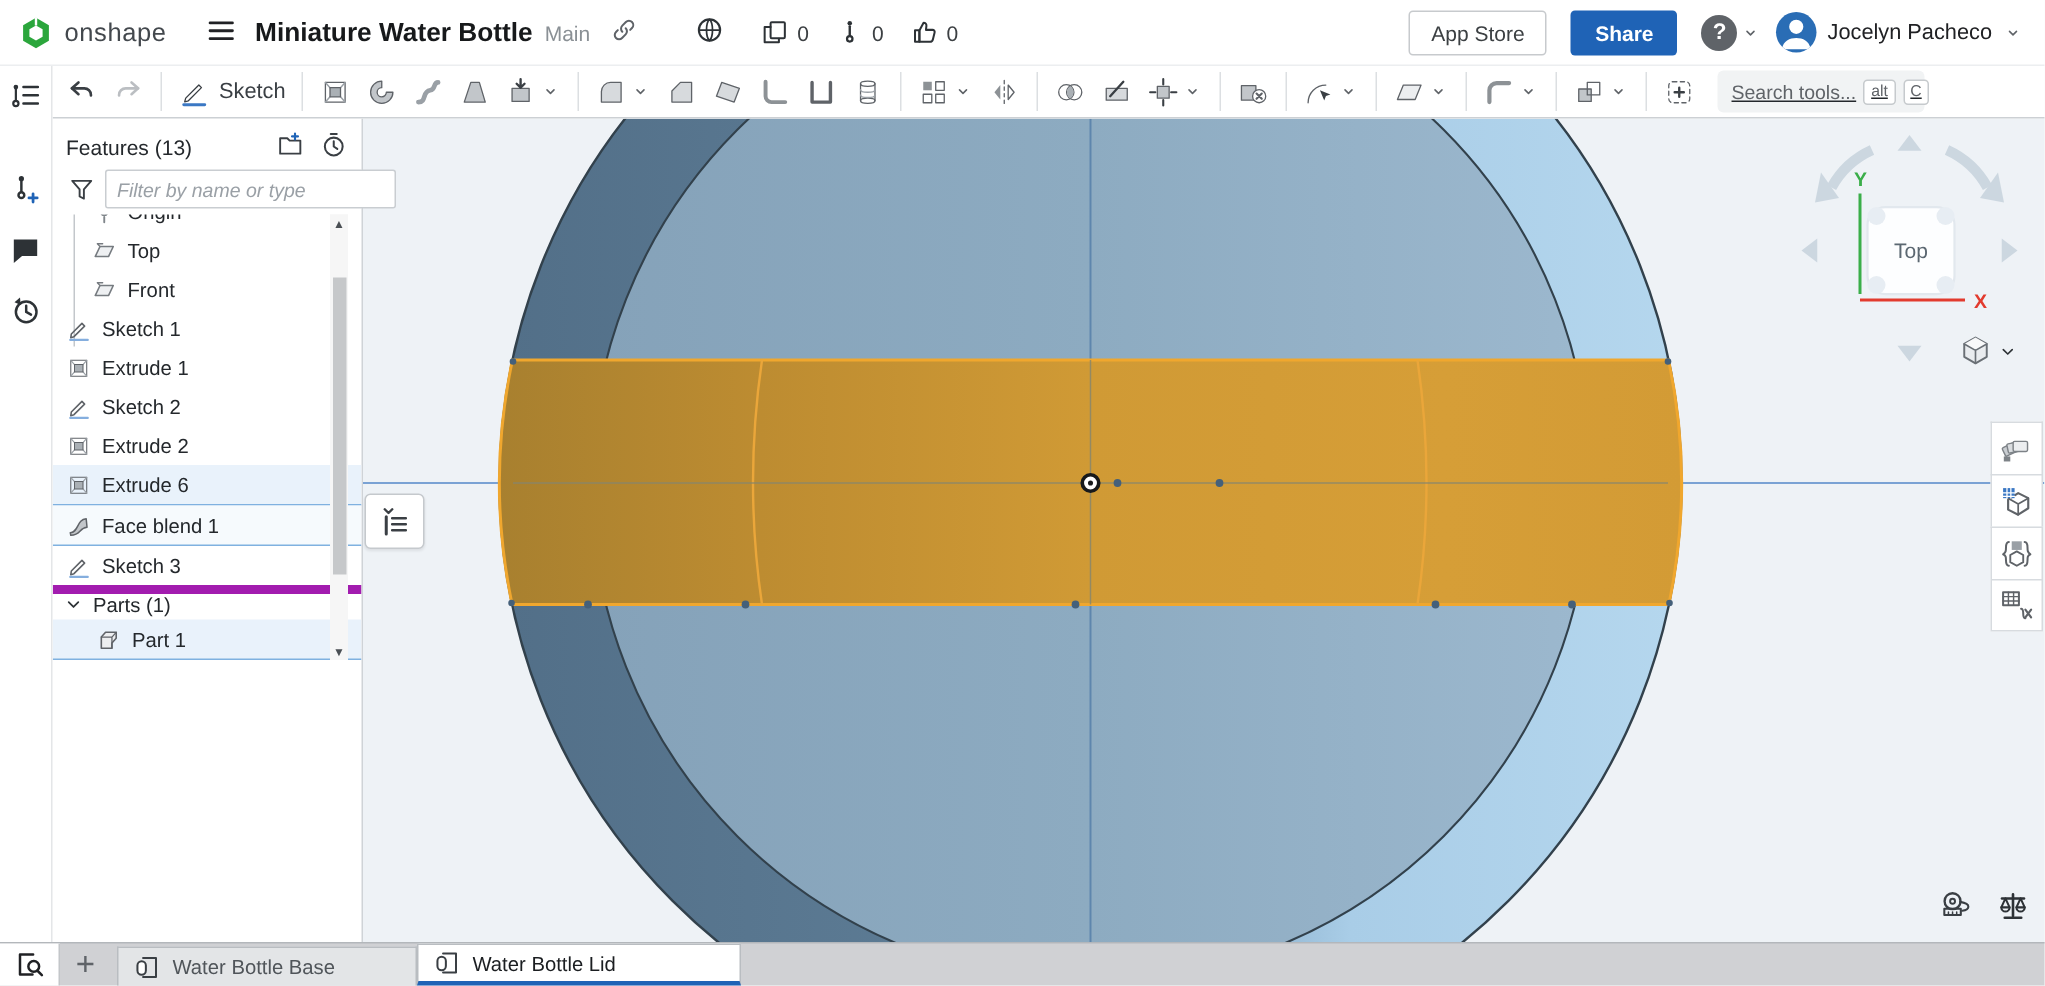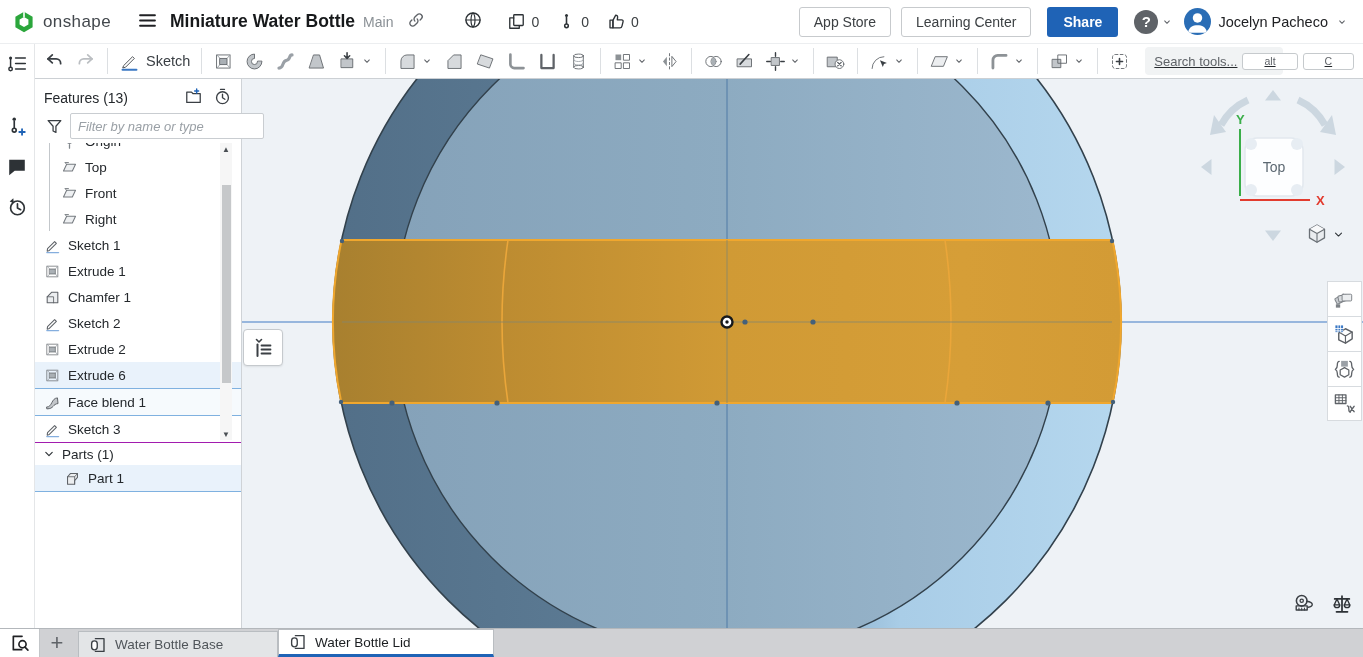--- a/index.html
+++ b/index.html
@@ -40,21 +40,21 @@
   .tgroups { display:flex; align-items:center; height:100%; }
   .tbtn { display:flex; align-items:center; gap:2px; height:30px; padding:0 5px; background:none;
     border:none; border-radius:3px; cursor:pointer; }
   .tbtn.disabled { opacity:.9; }
   .tlabel { font-size:14.5px; color:#3a3f44; padding-left:4px; }
   .tsep { width:1px; height:26px; background:#dcdfe2; margin:0 6px; }
   .tool-search { display:flex; align-items:center; gap:5px; height:28px; margin-left:10px; padding:0 9px;
     background:#f1f3f4; border-radius:4px; width:138px; cursor:text;text-decoration:underline; }
   .tool-search .txt { font-size:13px; color:#5f6368; white-space:nowrap; }
   .kbd { font-size:10.5px; color:#5f6368; background:#fff; border:1px solid #c6cacd; border-radius:3px;
-    padding:0 21px; line-height:15px; }
+    padding:0 4px; line-height:15px; }
 
   
   .left-rail { position:absolute; left:0; top:44px; width:35px; height:584px; background:#fff;
     border-right:1px solid #e4e6e8; display:flex; flex-direction:column; align-items:center; z-index:26; }
   .rbtn { background:none; border:none; cursor:pointer; padding:4px; }
   .rbtn:nth-child(1){ margin-top:5px; }
   .rbtn:nth-child(2){ margin-top:29px; }
   .rbtn:nth-child(3){ margin-top:8px; }
   .rbtn:nth-child(4){ margin-top:7px; }
 
@@ -70,22 +70,22 @@
     font-size:13px; font-style:italic; color:#3c4043; font-family:inherit; background:#fff; }
   .filter-input::placeholder { color:#9aa0a6; font-style:italic; }
   .flist { position:absolute; left:0; top:64px; width:100%; bottom:0; overflow:hidden; }
   .frow { height:26px; display:flex; align-items:center; gap:7px; padding-left:9px; font-size:13.5px; cursor:pointer; position:relative; }
   .frow.ind { padding-left:26px; }
   .frow.clip { margin-top:-15px; }
   .frow.sel { background:var(--selection-bg); border-bottom:1px solid var(--selection-border); height:27px; }
   .frow.sel2 { background:#f6fafd; border-bottom:1px solid var(--selection-border); height:27px; }
   .flabel { white-space:nowrap; }
   .indent-guide { position:absolute; left:14px; top:-15px; width:1px; height:103px; background:#c3c7cb; }
-  .parts-header { height:23px; display:flex; align-items:center; gap:6px; padding-left:7px;
-    font-size:13.5px; border-top:1px solid #a21caf; cursor:pointer; }
+  .parts-header { height:23px; display:flex; align-items:flex-start; gap:6px; padding-left:7px;
+    font-size:13.5px; border-top:6px solid #a21caf; cursor:pointer; }
   .parts-list .frow { padding-left:29px; }
   
   .fscroll { position:absolute; right:9px; top:64px; width:12px; height:297px; background:#f6f6f6; }
   .fscroll .arr { position:absolute; left:0; width:12px; height:12px; font-size:8px; color:#4a4f54;
     display:flex; align-items:center; justify-content:center; background:#f6f6f6; }
   .fscroll .arr.up { top:0; } .fscroll .arr.dn { bottom:0; }
   .fscroll .thumb { position:absolute; left:1.5px; top:42px; width:9px; height:198px; background:#c6c8ca; }
 
   
   .canvas { position:absolute; left:242px; top:79px; width:1121px; height:549px; background:var(--canvas-bg); overflow:hidden; }
@@ -181,21 +181,20 @@
           <svg width="19" height="19" viewBox="0 0 24 24" fill="none" stroke-linecap="round" stroke-linejoin="round">
             <path d="M7.5 10.5 11 4c1.6 0 2.6 1.1 2.4 2.7L13 10h5.6c1.2 0 2 1.1 1.7 2.2l-1.4 5.6c-.3 1.3-1.2 2.2-2.5 2.2H7.5z" stroke="#2d3236" stroke-width="1.7"></path>
             <path d="M7.5 10.3V20H3.8v-9.7z" stroke="#2d3236" stroke-width="1.7"></path>
           </svg>
         </span>
         <span class="stat-v">0</span>
       </button>
     </div>
   <div class="topbar-right">
     <button class="obtn">App Store</button>
-    <button class="obtn">Learning Center</button>
     <button class="share-btn">Share</button>
     <button class="help-wrap">
       <span class="help-circle">?</span>
       <span class="ic caret-glyph">
           <svg width="14" height="14" viewBox="0 0 24 24" fill="none" stroke-linecap="round" stroke-linejoin="round">
             <path d="m8 10.2 4 4 4-4" stroke="#5f6368" stroke-width="1.8"></path>
           </svg>
         </span>
     </button>
     <button class="user-wrap">
@@ -556,56 +555,38 @@
         </div>
         <div class="frow ind">
           <span class="ic">
             <svg width="17" height="17" viewBox="0 0 24 24" fill="none" stroke-linecap="round" stroke-linejoin="round">
               <path d="M3.5 17 8 7.5h12.5L16 17z" fill="#eef0f2" stroke="#767b80" stroke-width="1.5"></path>
               <path d="M8 7.5 5.5 5h5" stroke="#767b80" stroke-width="1.3"></path>
             </svg>
           </span>
           <span class="flabel">Front</span>
         </div>
-        <div class="frow ind">
-          <span class="ic">
-            <svg width="17" height="17" viewBox="0 0 24 24" fill="none" stroke-linecap="round" stroke-linejoin="round">
-              <path d="M3.5 17 8 7.5h12.5L16 17z" fill="#eef0f2" stroke="#767b80" stroke-width="1.5"></path>
-              <path d="M8 7.5 5.5 5h5" stroke="#767b80" stroke-width="1.3"></path>
-            </svg>
-          </span>
-          <span class="flabel">Right</span>
-        </div>
         <div class="frow">
           <span class="ic">
             <svg width="17" height="17" viewBox="0 0 24 24" fill="none" stroke-linecap="round" stroke-linejoin="round">
               <path d="m5 16.5 10-10 2.5 2.5-10 10L4.5 20z" stroke="#5f6368" stroke-width="1.5"></path>
               <path d="M4 22h16.5" stroke="#85aede" stroke-width="2"></path>
             </svg>
           </span>
           <span class="flabel">Sketch 1</span>
         </div>
         <div class="frow">
           <span class="ic">
             <svg width="17" height="17" viewBox="0 0 24 24" fill="none" stroke-linecap="round" stroke-linejoin="round">
               <rect x="4.5" y="4.5" width="15" height="15" stroke="#5f6368"></rect>
               <path d="M4.5 4.5l3.5 4M19.5 4.5l-3.5 4M4.5 19.5l3.5-4M19.5 19.5l-3.5-4" stroke="#9aa0a6" stroke-width="1.1"></path>
               <rect x="8" y="8.5" width="8" height="7" fill="#aab0b5" stroke="#5f6368"></rect>
             </svg>
           </span>
           <span class="flabel">Extrude 1</span>
-        </div>
-        <div class="frow">
-          <span class="ic">
-            <svg width="17" height="17" viewBox="0 0 24 24" fill="none" stroke-linecap="round" stroke-linejoin="round">
-              <path d="M4.5 19.5V11l6.5-6.5h8.5v15z" fill="#eceef0" stroke="#5f6368" stroke-width="1.5"></path>
-              <path d="M4.5 11h9v8.5" stroke="#5f6368" stroke-width="1.2"></path>
-            </svg>
-          </span>
-          <span class="flabel">Chamfer 1</span>
         </div>
         <div class="frow">
           <span class="ic">
             <svg width="17" height="17" viewBox="0 0 24 24" fill="none" stroke-linecap="round" stroke-linejoin="round">
               <path d="m5 16.5 10-10 2.5 2.5-10 10L4.5 20z" stroke="#5f6368" stroke-width="1.5"></path>
               <path d="M4 22h16.5" stroke="#85aede" stroke-width="2"></path>
             </svg>
           </span>
           <span class="flabel">Sketch 2</span>
         </div>

